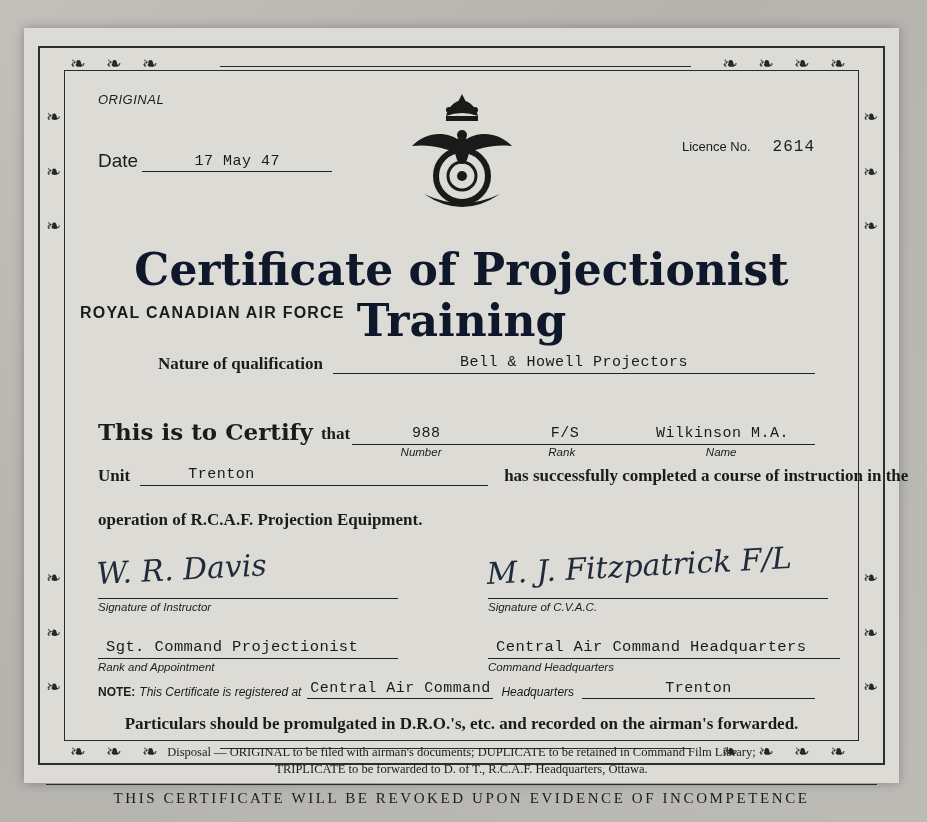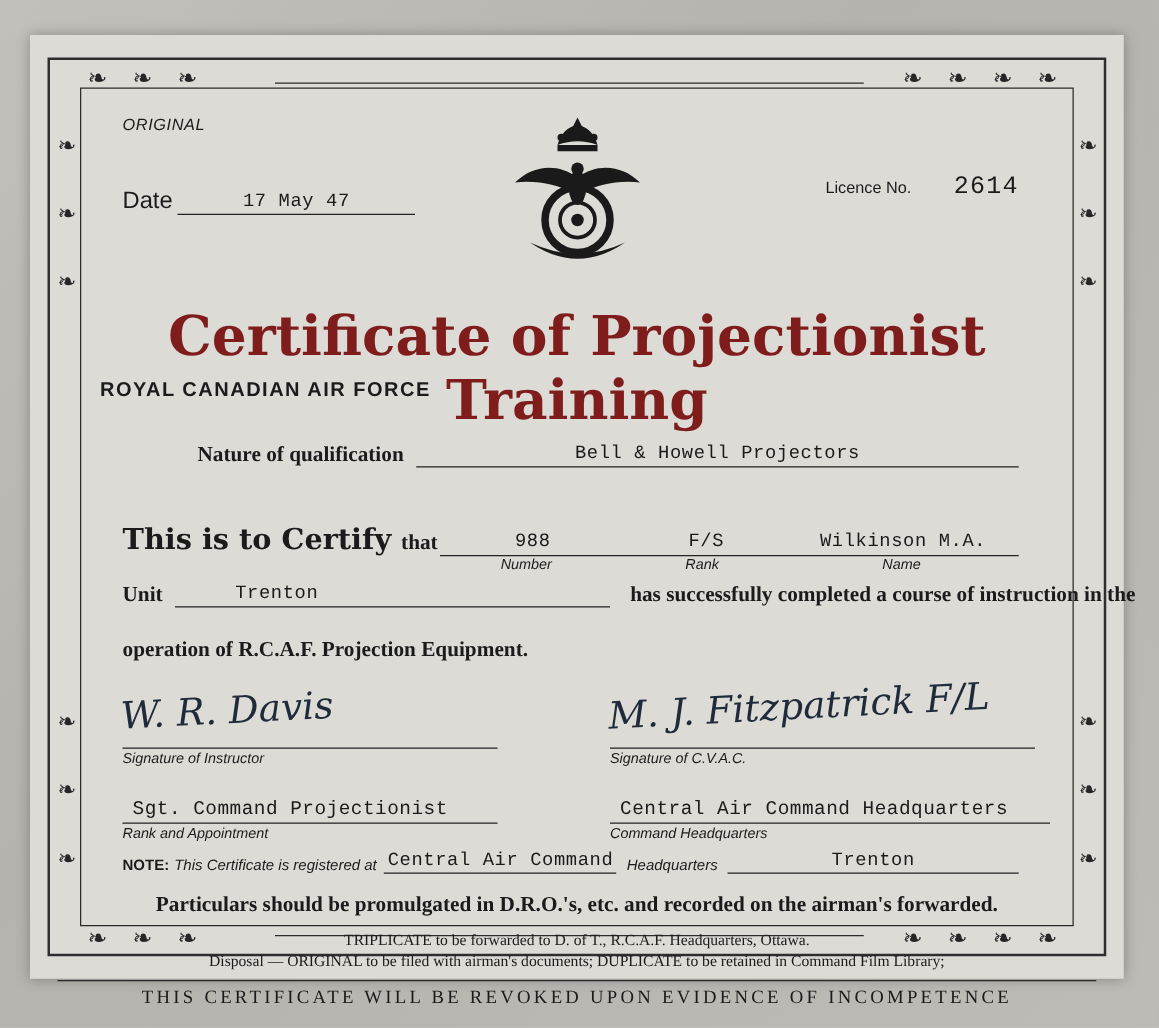--- a/index.html
+++ b/index.html
@@ -131,23 +131,22 @@
     display: flex;
     align-items: baseline;
     gap: 22px;
   }
   .licence-label {
     font-family: "Liberation Sans", sans-serif;
     font-size: 13px;
   }
   .licence-no {
     font-family: "Liberation Mono", monospace;
-    font-size: 20px;
+    font-size: 16px;
     letter-spacing: 1px;
-    margin-left: 12px;
   }
 
   
   .crest {
     position: absolute;
     left: 50%;
     transform: translateX(-50%);
     top: 4px;
     width: 120px;
     height: 130px;
@@ -155,21 +154,21 @@
 
   .title {
     position: absolute;
     left: 0; right: 0;
     top: 158px;
     text-align: center;
     font-family: "DejaVu Serif", serif;
     font-weight: bold;
     font-size: 44px;
     letter-spacing: 0px;
-    color: #7f1d1d;
+    color: #0f172a;
   }
   .subtitle {
     position: absolute;
     left: 0; right: 0;
     top: 218px;
     text-align: left;
     font-family: "Liberation Sans", sans-serif;
     font-weight: bold;
     font-size: 16px;
     letter-spacing: 1.2px;
@@ -491,22 +490,22 @@
         <span class="lbl">NOTE:</span>
         <span class="ital">This Certificate is registered at</span>
         <span class="blank1 typed">Central Air Command</span>
         <span class="mid">Headquarters</span>
         <span class="blank2 typed">Trenton</span>
       </div>
 
       <div class="particulars">Particulars should be promulgated in D.R.O.'s, etc. and recorded on the airman's forwarded.</div>
 
       <div class="disposal">
+        <div>Disposal — ORIGINAL to be filed with airman's documents; DUPLICATE to be retained in Command Film Library;</div>
         <div>TRIPLICATE to be forwarded to D. of T., R.C.A.F. Headquarters, Ottawa.</div>
-        <div>Disposal — ORIGINAL to be filed with airman's documents; DUPLICATE to be retained in Command Film Library;</div>
       </div>
 
       <div class="revoked-rule"></div>
       <div class="revoked">THIS CERTIFICATE WILL BE REVOKED UPON EVIDENCE OF INCOMPETENCE</div>
 
     </div>
   </div>
 </div>
 
 </body></html>

